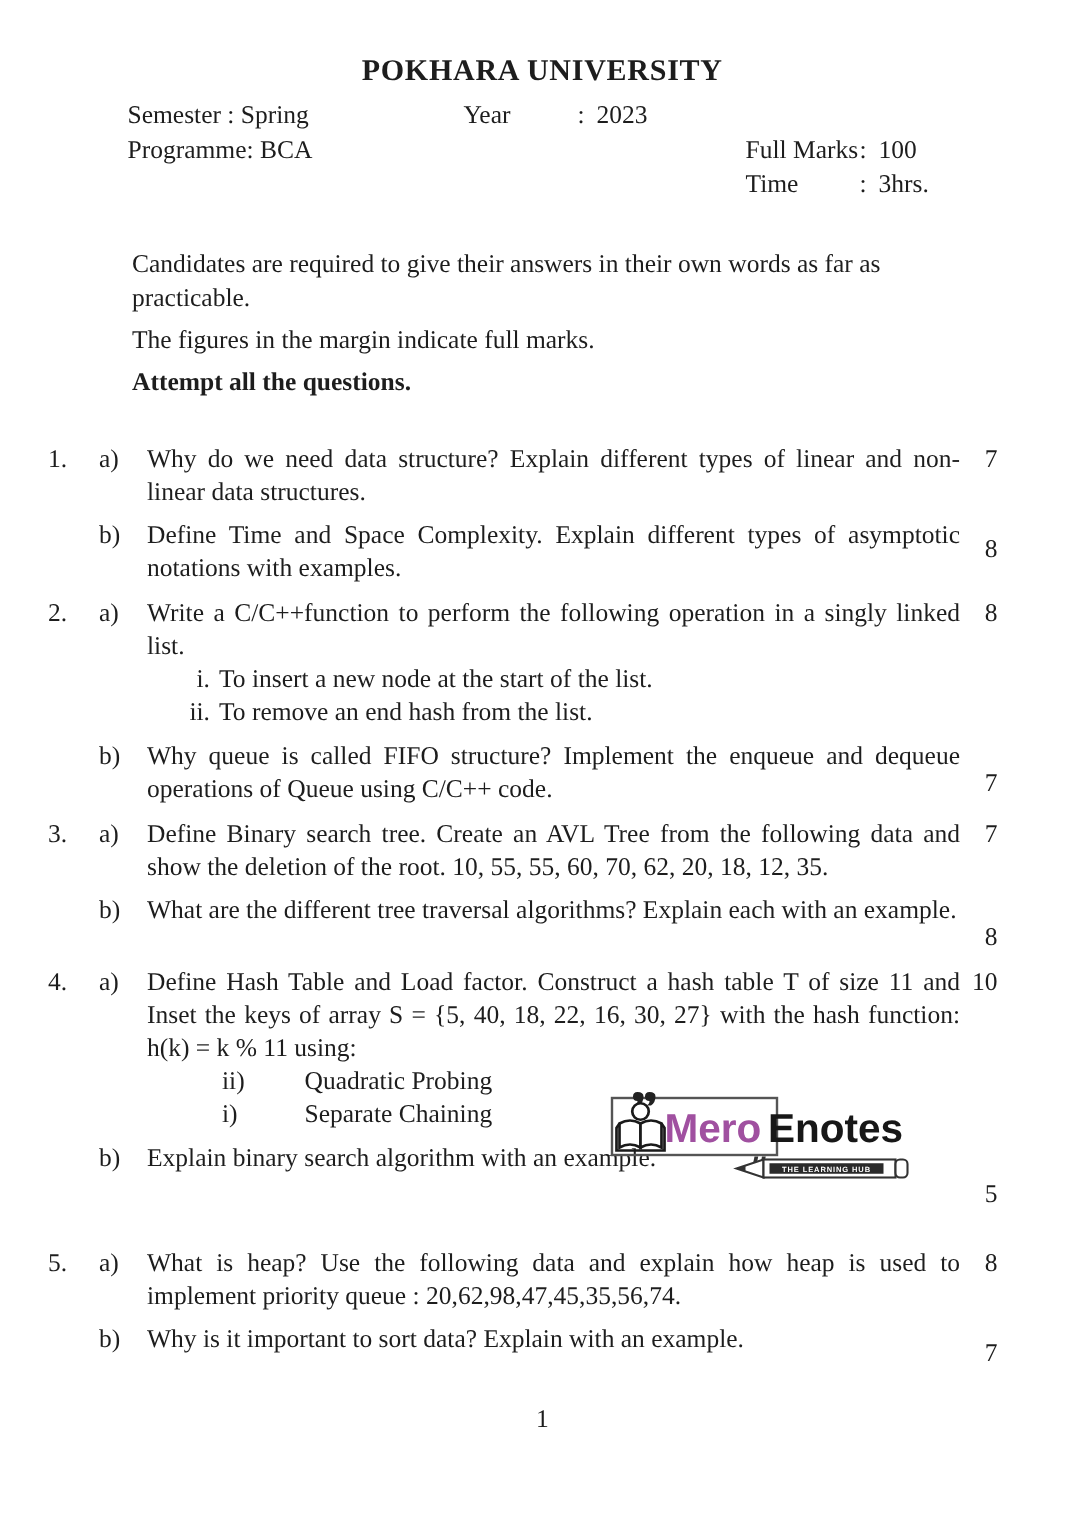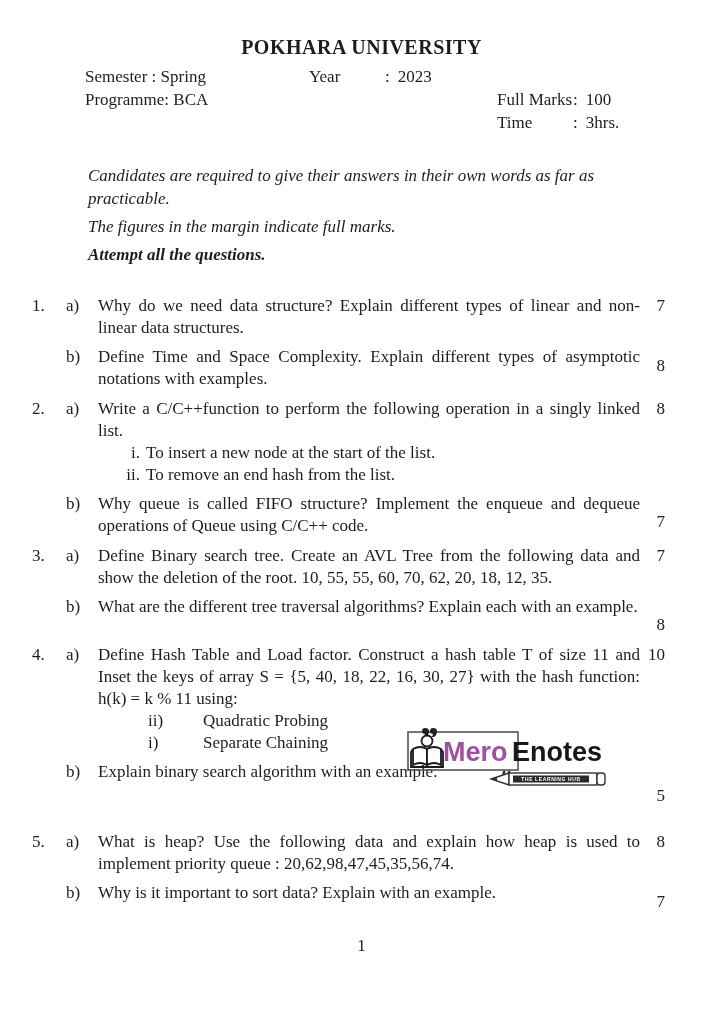--- a/index.html
+++ b/index.html
@@ -28,21 +28,20 @@
   .hdr-row { display:flex; line-height:23px; }
   .hdr-c1 { width:188px; }
   .hdr-c2 { width:224px; }
   .hdr-c3 { flex:1; }
   .hdr-wide { width:412px; }
   .hdr-label { display:inline-block; width:76px; }
   .hdr-val { margin-left:8px; }
   
   .instructions {
     margin:30px 75px 0 88px;
-    font-style:italic;
     line-height:23px;
   }
   .instructions p { margin-bottom:5px; }
   .instr-bold { font-weight:bold; }
   
   .questions { margin-top:29px; padding:0 58px 0 32px; }
   .q { display:flex; margin-bottom:8px; }
   .q-num { width:34px; line-height:22px; }
   .q-parts { flex:1; }
   .part { display:flex; margin-bottom:7px; }

